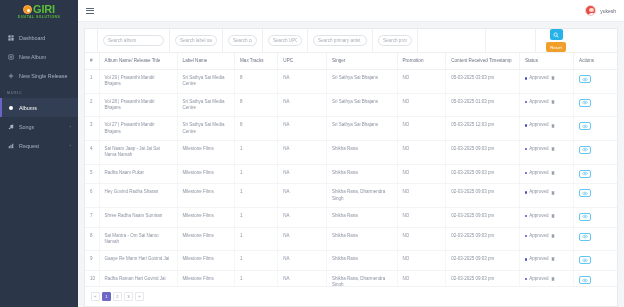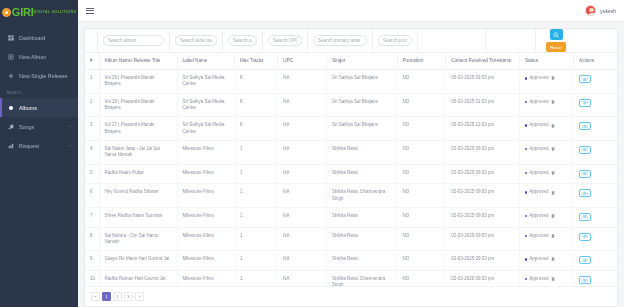--- a/index.html
+++ b/index.html
@@ -17,21 +17,21 @@
     background: #2b3648;
     display: flex; flex-direction: column;
     overflow: hidden;
   }
   .logo-box {
     height: 22px;
     display: flex; align-items: center; justify-content: center;
     background: #2b3648;
     padding-top: 2px;
   }
-  .logo-wrap { display: flex; flex-direction: row; align-items: center; line-height: 1; }
+  .logo-wrap { display: flex; flex-direction: column; align-items: center; line-height: 1; }
   .logo-top { display: flex; align-items: center; gap: 1px; }
   .logo-mark {
     width: 9px; height: 9px; border-radius: 50%;
     background: #f3951e;
     display: inline-block;
     position: relative;
     border: 1px solid #ffb24d;
   }
   .logo-mark::after {
     content: ""; position: absolute; left: 2.5px; top: 2.5px;

